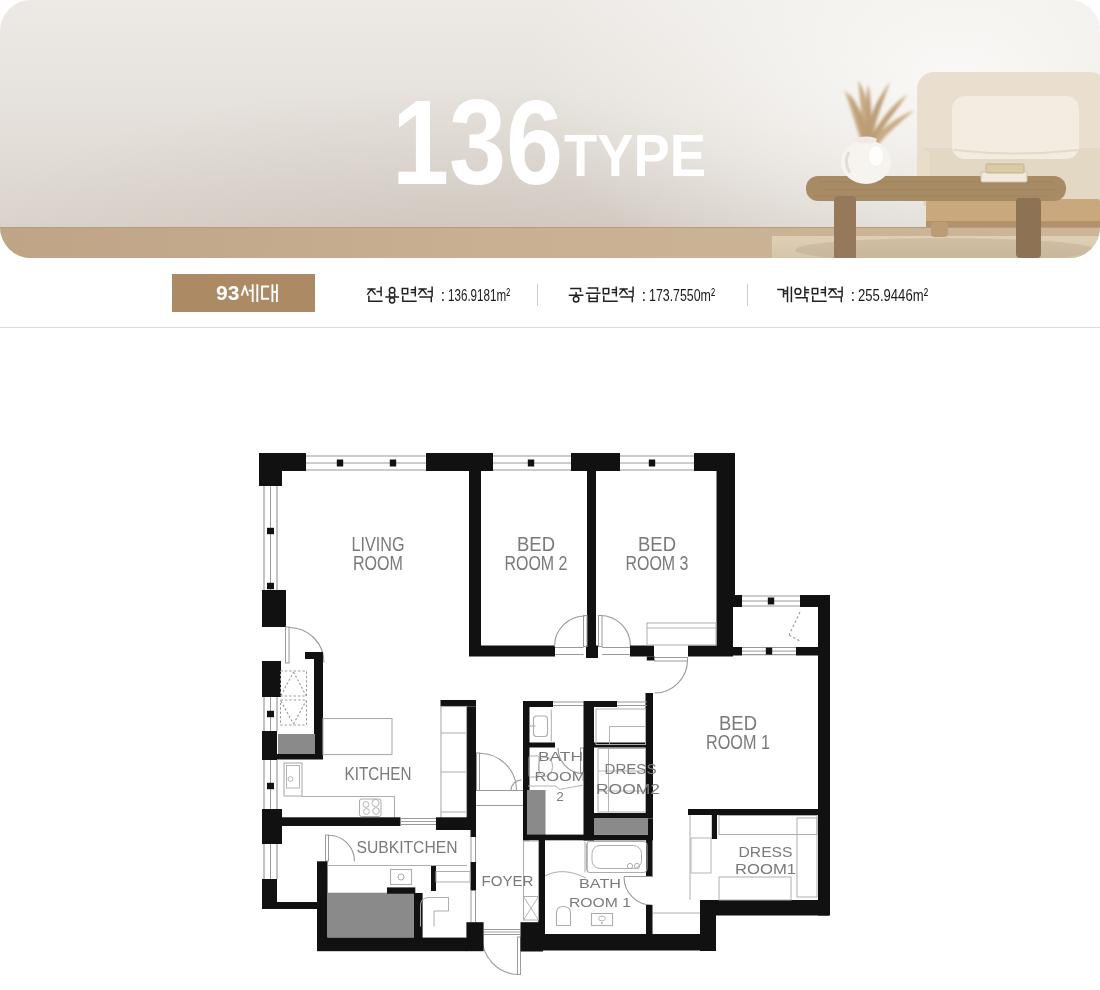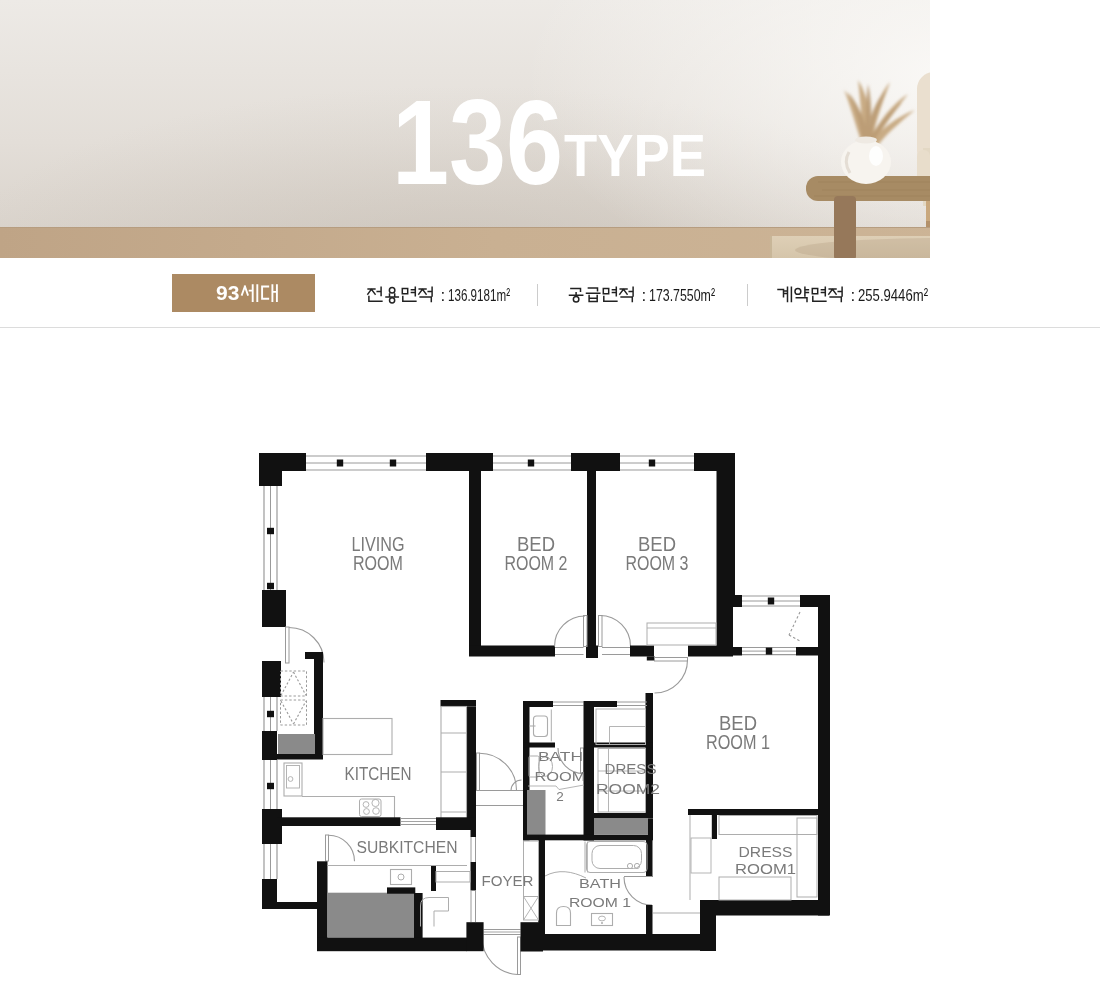--- a/index.html
+++ b/index.html
@@ -1,20 +1,20 @@
 <!DOCTYPE html>
 <html><head><meta charset="utf-8">
 <style>
  html,body{margin:0;padding:0;background:#fff;width:1100px;height:990px;
   font-family:"Liberation Sans",sans-serif;position:relative;overflow:hidden}
  .abs{position:absolute}
 </style></head>
 <body>
 
-<div class="abs" style="left:0;top:0;width:930px;height:258px;overflow:hidden;background:linear-gradient(180deg,#EDEAE6 0%,#E3DED8 55%,#D7D0C8 100%);">
+<div class="abs" style="left:0;top:0;width:1100px;height:258px;overflow:hidden;background:linear-gradient(180deg,#EDEAE6 0%,#E3DED8 55%,#D7D0C8 100%);border-radius:31px;">
 <div class="abs" style="left:0;top:0;width:1100px;height:258px;background:radial-gradient(ellipse 620px 330px at 87% 30%,rgba(252,251,249,.9),rgba(252,251,249,0) 70%),radial-gradient(ellipse 700px 240px at 42% 100%,rgba(176,166,153,.28),rgba(176,166,153,0) 72%);"></div>
 
 <div class="abs" style="left:0;top:227px;width:1100px;height:31px;background:linear-gradient(90deg,#BFA486 0%,#C9B092 45%,#CDB597 100%);border-top:1px solid #B69D80;"></div>
 
 <div class="abs" style="left:770px;top:236px;width:330px;height:22px;background:linear-gradient(180deg,#DECFB6,#D5C5AA);border-left:2px solid #C8B698;"></div>
 <svg class="abs" style="left:760px;top:0px" width="340" height="258" viewBox="760 0 340 258">
 
 <ellipse cx="945" cy="250" rx="150" ry="12" fill="#A98F72" opacity="0.25"></ellipse>
 
 <g>

